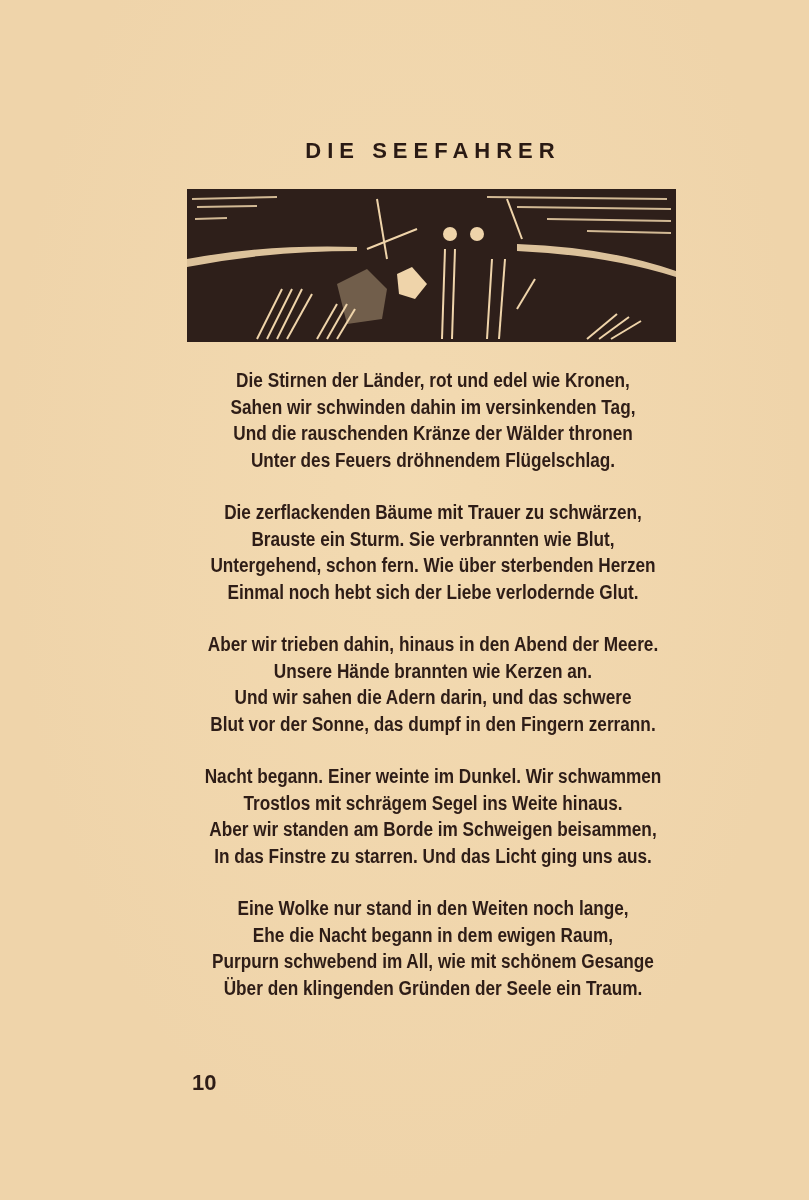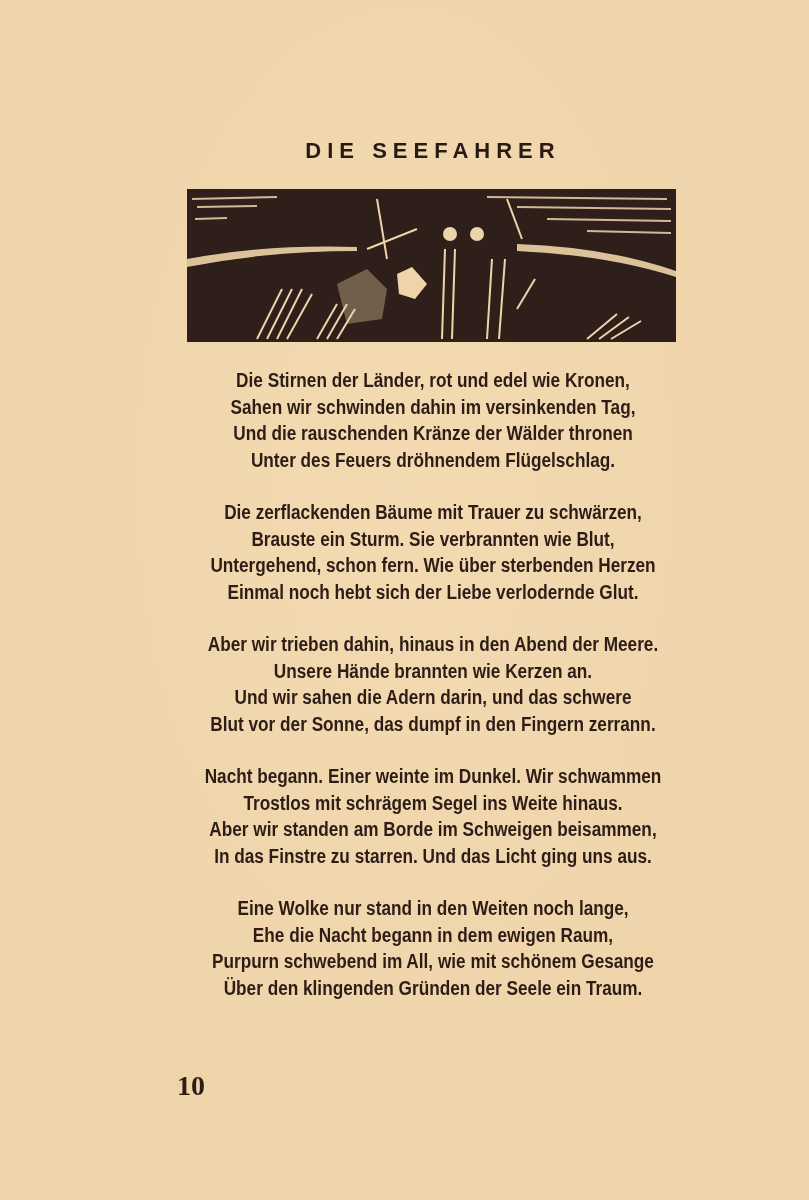--- a/index.html
+++ b/index.html
@@ -58,25 +58,24 @@
       font-weight: bold;
       font-size: 20px;
       line-height: 26.5px;
       transform: scaleX(0.86);
       white-space: nowrap;
       color: #2e1d17;
     }
     .page-number {
       position: absolute;
       top: 1070px;
-      left: 177px;
+      left: 192px;
       font-weight: bold;
-      font-size: 28px;
+      font-size: 22px;
       color: #2e1d17;
-      font-family: Liberation Serif, serif;
     }
   </style>
 </head>
 <body>
 
 <div class="page">
 
   <div class="title">DIE SEEFAHRER</div>
 
   <div class="woodcut">

